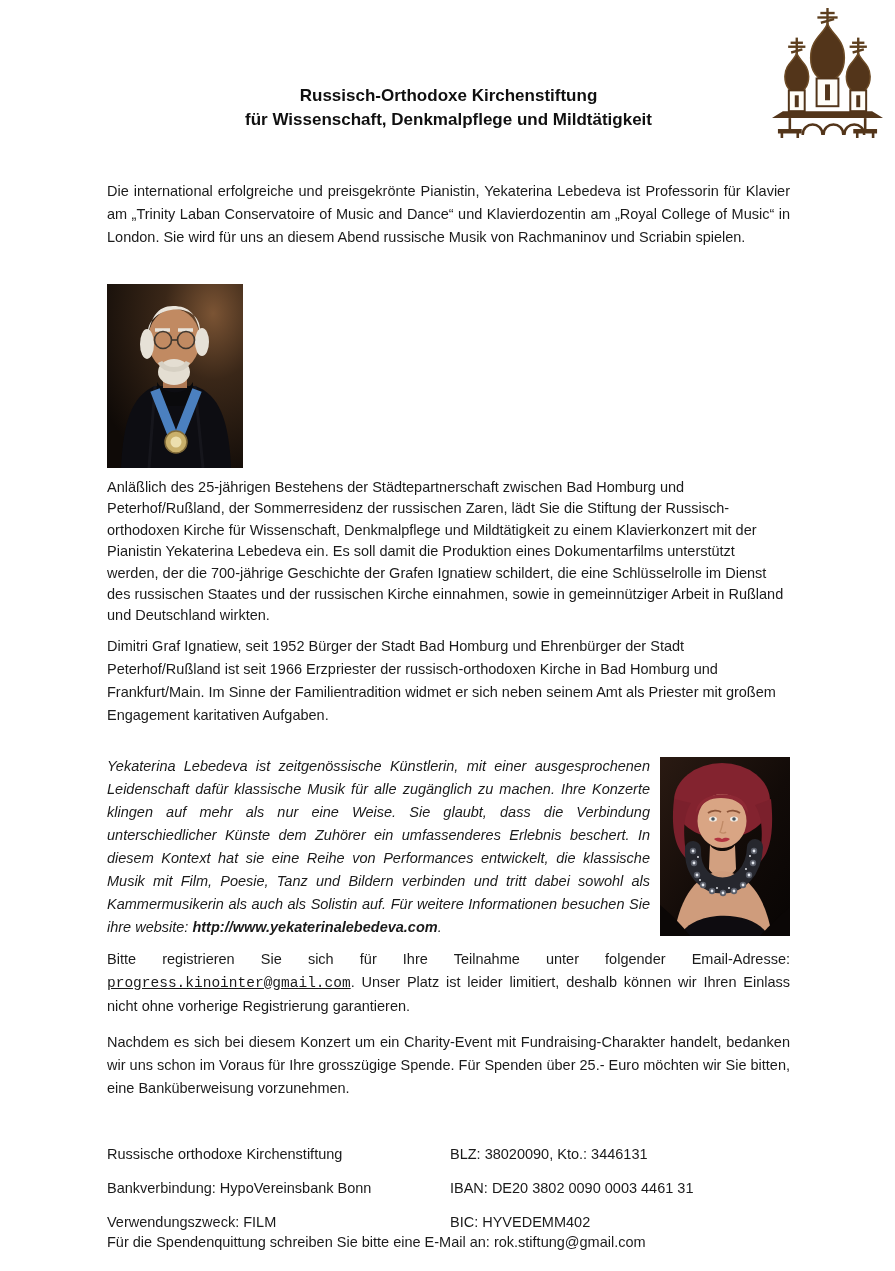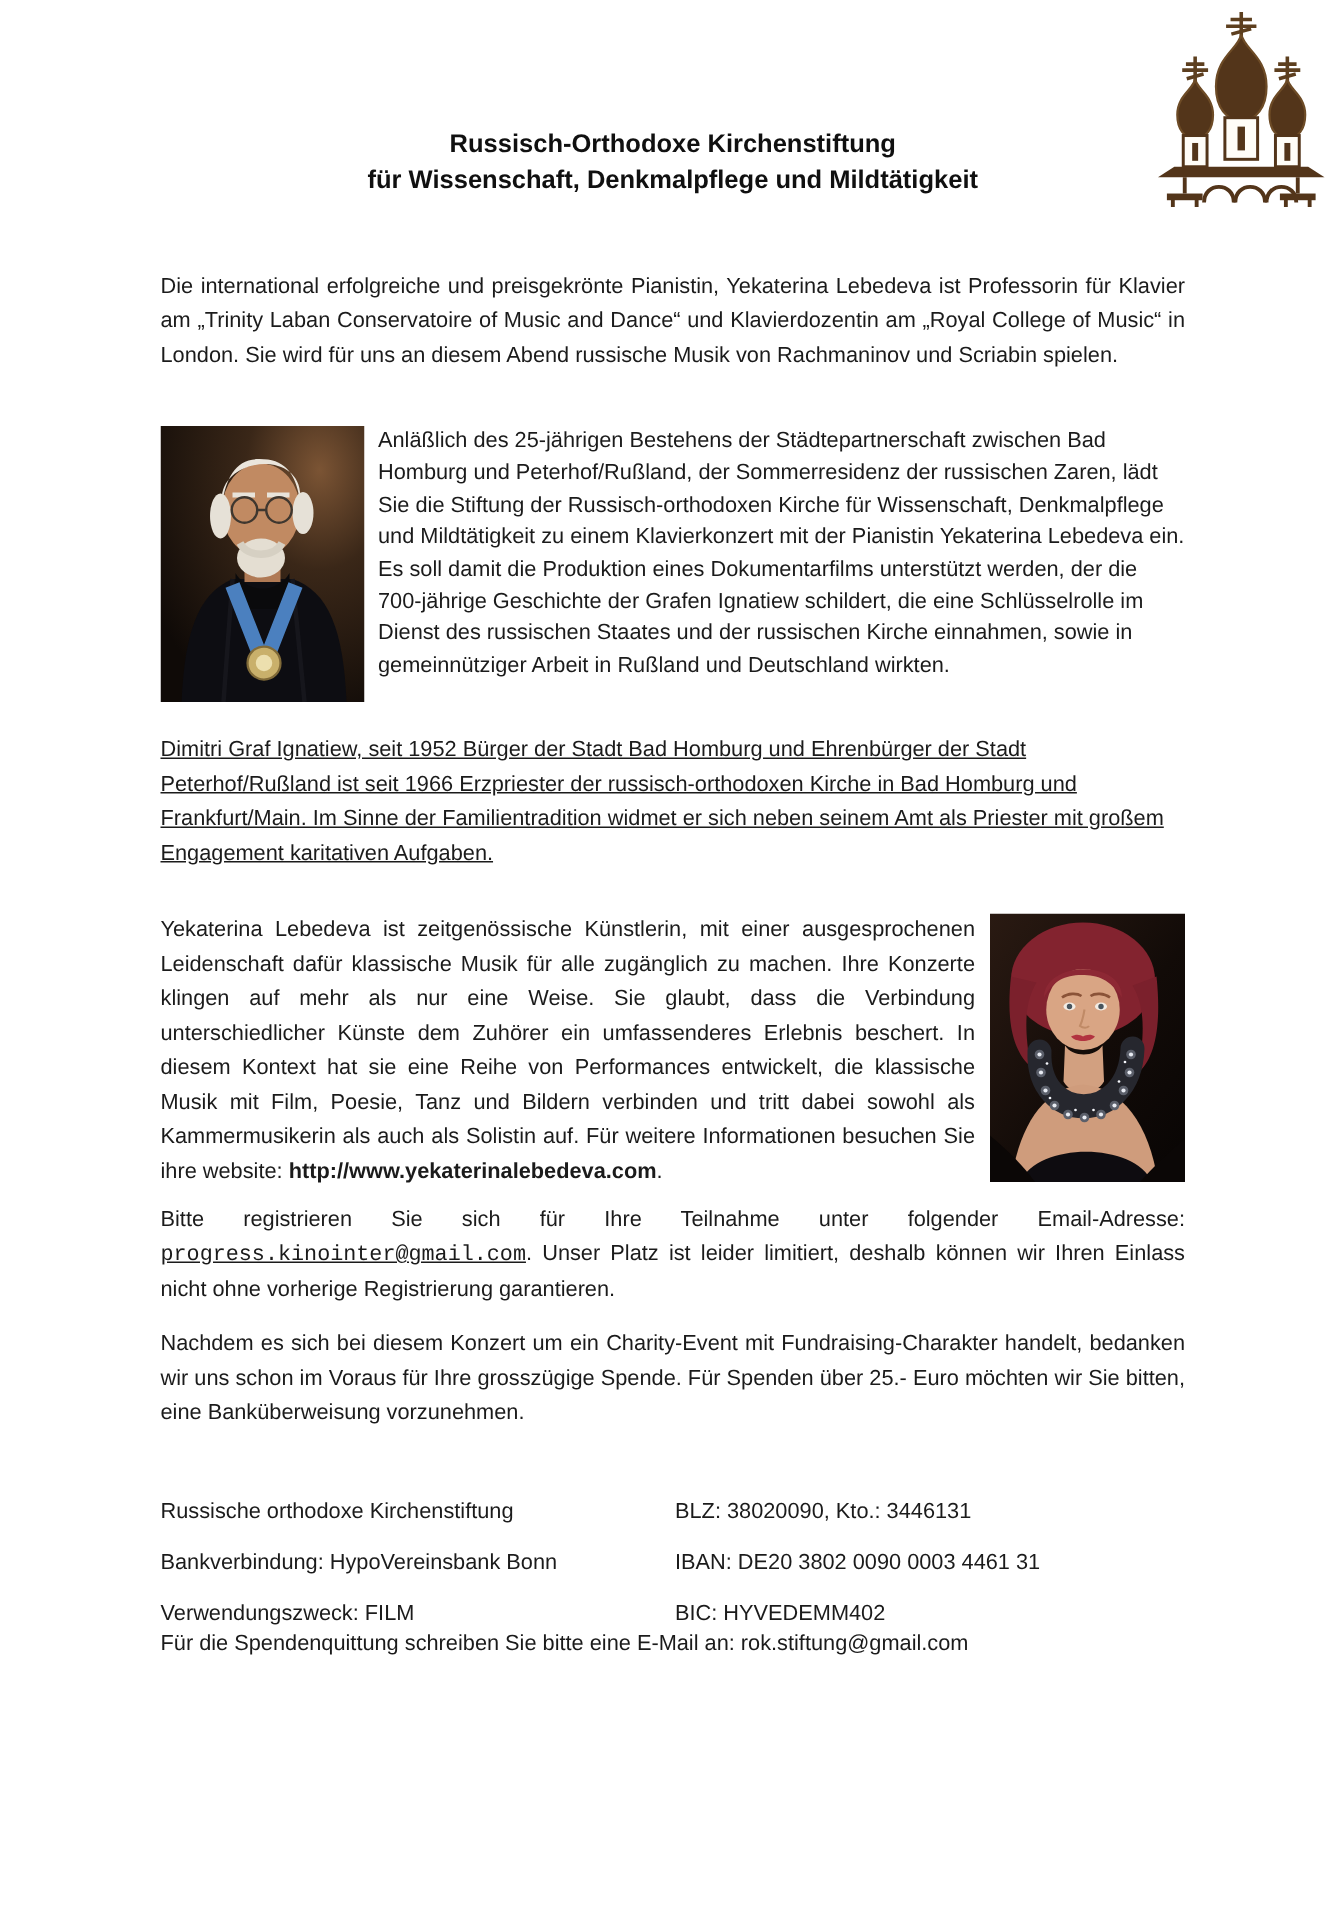--- a/index.html
+++ b/index.html
@@ -9,26 +9,26 @@
     overflow:hidden;
   }
   .content{padding-left:107px;padding-right:105px;}
   .logo{position:absolute;top:8px;right:10px;width:115px;height:131px;}
   .title{margin-top:84px;text-align:center;font-weight:bold;font-size:17px;line-height:23.5px;color:#101010;}
   .invitation{margin-top:23px;text-align:center;font-size:14.8px;line-height:24px;}
   p{margin:0;}
   .para{line-height:23px;}
   .justify{text-align:justify;}
   .intro{margin-top:49px;}
-  .media1{margin-top:35px;display:flex;gap:9px;align-items:flex-start;}
+  .media1{margin-top:35px;display:flex;gap:9px;align-items:flex-start;flex-direction:column;}
   .media1 .para{line-height:21.4px;flex:1;}
   .photo{flex:0 0 auto;line-height:0;}
   .photo svg{display:block;}
-  .dimitri{margin-top:21px;text-decoration:underline;}
-  .media2{margin-top:28px;display:flex;gap:10px;align-items:flex-start;}
+  .dimitri{margin-top:8px;}
+  .media2{margin-top:28px;display:flex;gap:10px;align-items:center;font-style:italic;}
   .media2 .para{flex:1;}
   .registration{margin-top:9px;}
   .charity{margin-top:13px;}
   .bank{margin-top:44px;display:grid;grid-template-columns:343px 1fr;row-gap:14px;line-height:20px;}
   .footer-line{line-height:20px;}
   .bold{font-weight:bold;}
   .underline{text-decoration:underline;font-family:Liberation Mono, monospace;}
   .url{font-weight:bold;}
 </style>
 </head>

